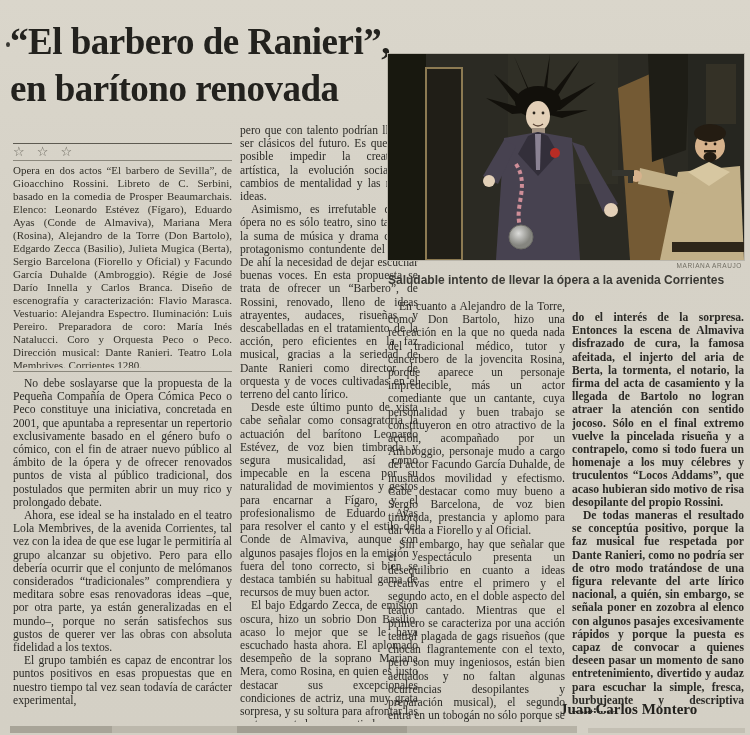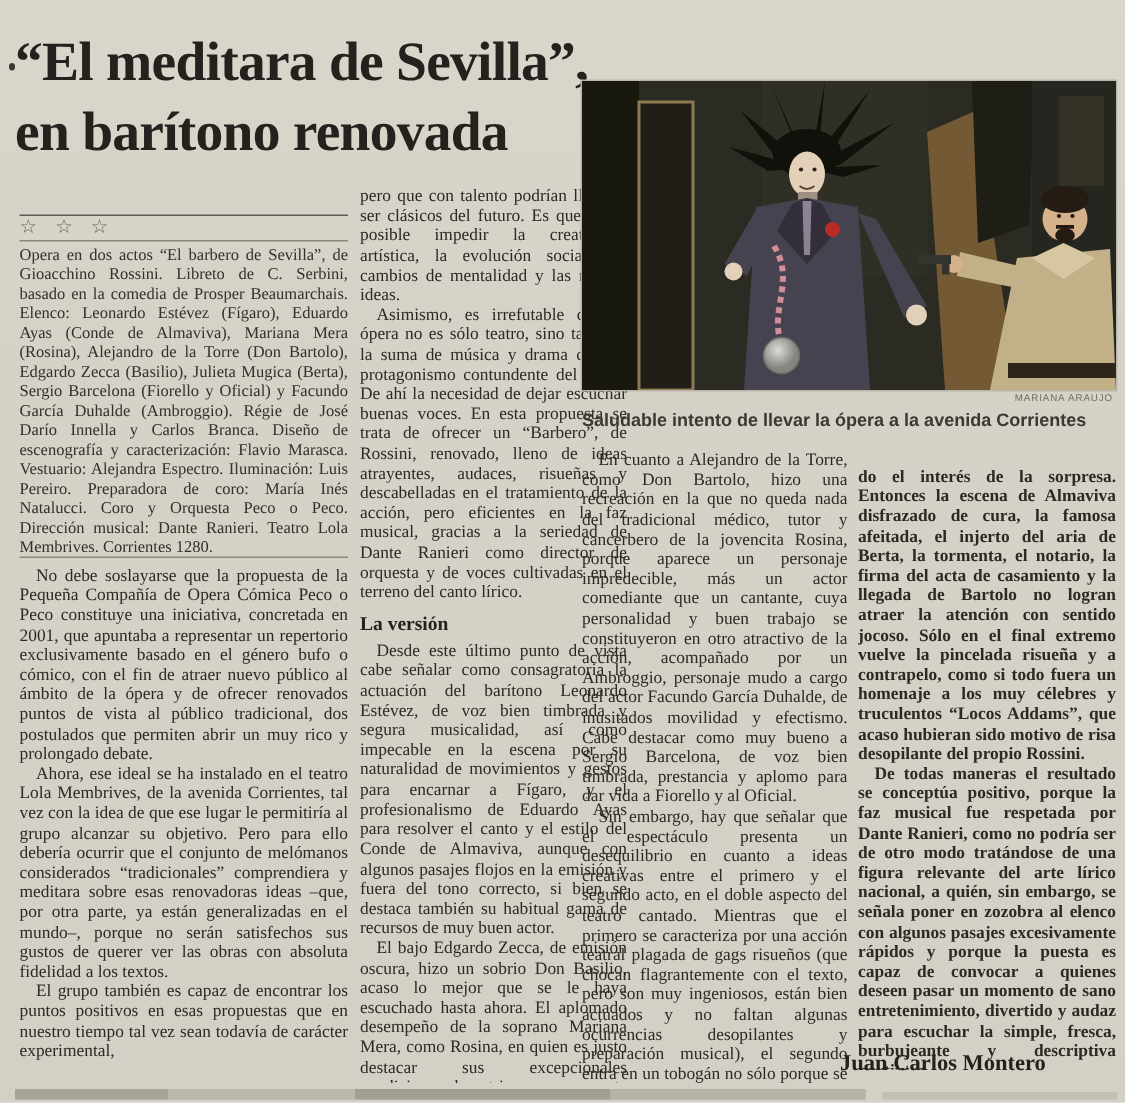--- a/index.html
+++ b/index.html
@@ -77,41 +77,40 @@
   .scan-dot{left:6px; top:42px; width:4px; height:5px; background:#3a3934; border-radius:50%;}
 </style>
 </head>
 <body>
 
 <div id="page">
 
   <div class="abs scan-dot"></div>
 
   <div class="abs headline">
-    <div>“El meditara de Sevilla”,</div>
+    <div>“El barbero de Ranieri”,</div>
     <div>en barítono renovada</div>
   </div>
 
   <div class="abs rule" style="left:13px; top:143px; width:219px;"></div>
   <div class="abs stars">☆ ☆ ☆</div>
   <div class="abs rule-thin" style="left:13px; top:160px; width:219px;"></div>
 
   <div class="abs credits">Opera en dos actos “El barbero de Sevilla”, de Gioacchino Rossini. Libreto de C. Serbini, basado en la comedia de Prosper Beaumarchais. Elenco: Leonardo Estévez (Fígaro), Eduardo Ayas (Conde de Almaviva), Mariana Mera (Rosina), Alejandro de la Torre (Don Bartolo), Edgardo Zecca (Basilio), Julieta Mugica (Berta), Sergio Barcelona (Fiorello y Oficial) y Facundo García Duhalde (Ambroggio). Régie de José Darío Innella y Carlos Branca. Diseño de escenografía y caracterización: Flavio Marasca. Vestuario: Alejandra Espectro. Iluminación: Luis Pereiro. Preparadora de coro: María Inés Natalucci. Coro y Orquesta Peco o Peco. Dirección musical: Dante Ranieri. Teatro Lola Membrives. Corrientes 1280.</div>
   <div class="abs rule-thin" style="left:13px; top:371px; width:219px;"></div>
 
   <div class="abs bodycol col1">
     <p class="ind">No debe soslayarse que la propuesta de la Pequeña Compañía de Opera Cómica Peco o Peco constituye una iniciativa, concretada en 2001, que apuntaba a representar un repertorio exclusivamente basado en el género bufo o cómico, con el fin de atraer nuevo público al ámbito de la ópera y de ofrecer renovados puntos de vista al público tradicional, dos postulados que permiten abrir un muy rico y prolongado debate.</p>
     <p class="ind">Ahora, ese ideal se ha instalado en el teatro Lola Membrives, de la avenida Corrientes, tal vez con la idea de que ese lugar le permitiría al grupo alcanzar su objetivo. Pero para ello debería ocurrir que el conjunto de melómanos considerados “tradicionales” comprendiera y meditara sobre esas renovadoras ideas –que, por otra parte, ya están generalizadas en el mundo–, porque no serán satisfechos sus gustos de querer ver las obras con absoluta fidelidad a los textos.</p>
     <p class="ind">El grupo también es capaz de encontrar los puntos positivos en esas propuestas que en nuestro tiempo tal vez sean todavía de carácter experimental,</p>
   </div>
 
   <div class="abs bodycol col2">
     <p>pero que con talento podrían llegar a ser clásicos del futuro. Es que no es posible impedir la creatividad artística, la evolución social, los cambios de mentalidad y las nuevas ideas.</p>
     <p class="ind">Asimismo, es irrefutable que la ópera no es sólo teatro, sino también la suma de música y drama con un protagonismo contundente del canto. De ahí la necesidad de dejar escuchar buenas voces. En esta propuesta se trata de ofrecer un “Barbero”, de Rossini, renovado, lleno de ideas atrayentes, audaces, risueñas y descabelladas en el tratamiento de la acción, pero eficientes en la faz musical, gracias a la seriedad de Dante Ranieri como director de orquesta y de voces cultivadas en el terreno del canto lírico.</p>
-    <h3>La versión</h3>
     <p class="ind">Desde este último punto de vista cabe señalar como consagratoria la actuación del barítono Leonardo Estévez, de voz bien timbrada y segura musicalidad, así como impecable en la escena por su naturalidad de movimientos y gestos para encarnar a Fígaro, y el profesionalismo de Eduardo Ayas para resolver el canto y el estilo del Conde de Almaviva, aunque con algunos pasajes flojos en la emisión y fuera del tono correcto, si bien se destaca también su habitual gama de recursos de muy buen actor.</p>
     <p class="ind">El bajo Edgardo Zecca, de emisión oscura, hizo un sobrio Don Basilio, acaso lo mejor que se le haya escuchado hasta ahora. El aplomado desempeño de la soprano Mariana Mera, como Rosina, en quien es justo destacar sus excepcionales condiciones de actriz, una muy grata sorpresa, y su soltura para afrontar las partes cantadas, con timbre muy peculiar, que seguramente ha de poder redondear cuando adquiera mayor experiencia. También manifestó gran seguridad musical y natural temple en los momentos de importante compromiso vocal.</p>
   </div>
 
   <div class="abs photo">
     <svg viewBox="0 0 356 206" preserveAspectRatio="none">
       <defs>
         <radialGradient id="ballGrad" cx="40%" cy="35%">
           <stop offset="0%" stop-color="#dcdcda"></stop>
           <stop offset="100%" stop-color="#85857f"></stop>

